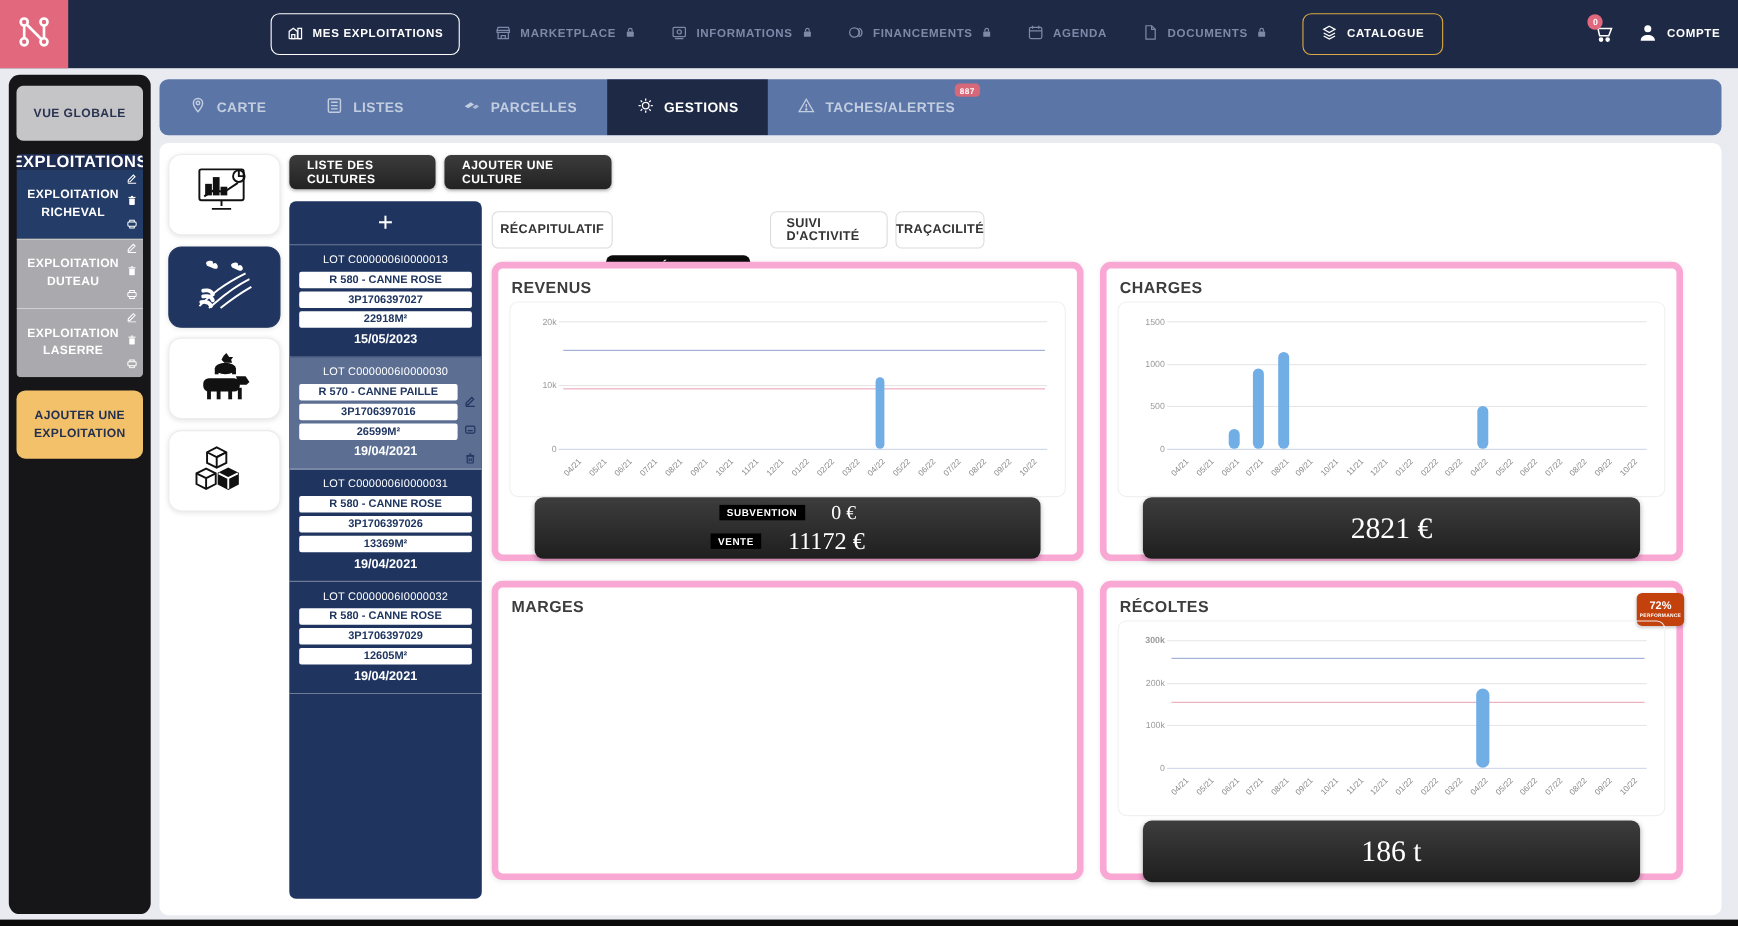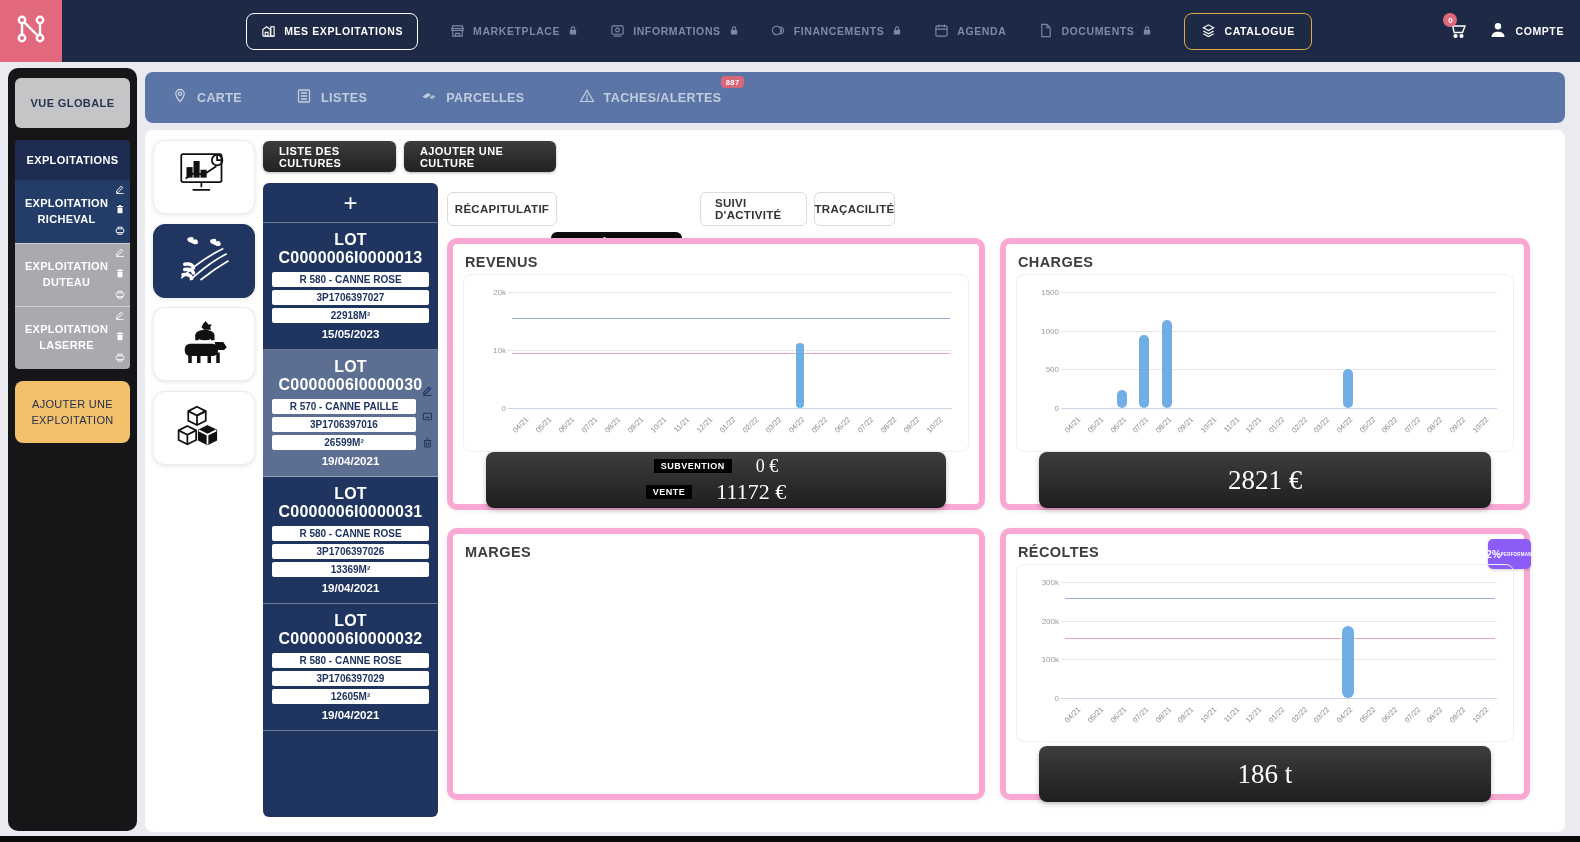--- a/index.html
+++ b/index.html
@@ -20,27 +20,27 @@
   .cart-wrap { position:relative; width:22px; height:22px; }
   .cart-wrap svg { width:20px; height:20px; }
   .cart-badge { position:absolute; top:-7px; left:-4px; min-width:14px; height:14px; border-radius:7px; background:#e2697d; color:#fff; font-size:8px; font-weight:bold; display:flex; align-items:center; justify-content:center; padding:0 3px; }
   .account { display:flex; align-items:center; gap:8px; color:#fff; font-size:10.5px; font-weight:bold; letter-spacing:.6px; cursor:pointer; }
   .account svg { width:18px; height:18px; }
 
   
   .sidebar { position:absolute; left:8px; top:68px; width:129px; height:763px; background:#161618; border-radius:10px; padding:10px 7px; }
   .btn-vue { height:50px; background:#c5c5c8; border-radius:6px; color:#2a3350; font-size:11px; font-weight:bold; letter-spacing:.4px; display:flex; align-items:center; justify-content:center; cursor:pointer; }
   .expl-group { margin-top:12px; border-radius:4px; overflow:hidden; }
-  .expl-header { height:40px; background:#1e2c52; color:#fff; font-size:11px; font-weight:bold; letter-spacing:.4px; display:flex; align-items:center; justify-content:center; }
+  .expl-header { height:14px; background:#1e2c52; color:#fff; font-size:15px; font-weight:bold; letter-spacing:.4px; display:flex; align-items:center; justify-content:center; }
   .expl-item { position:relative; height:63px; display:flex; align-items:center; justify-content:center; text-align:center; font-size:11px; font-weight:bold; letter-spacing:.3px; padding:0 20px 0 8px; line-height:1.45; cursor:pointer; }
   .expl-item.active { background:#243c68; color:#fff; }
   .expl-item.idle { background:#a9a9ae; color:#fff; border-top:1px solid rgba(255,255,255,.45); }
   .row-actions { position:absolute; right:5px; top:50%; transform:translateY(-50%); display:flex; flex-direction:column; gap:5px; align-items:center; }
   .row-actions svg { width:10px; height:10px; }
-  .btn-add-expl { margin-top:12px; height:62px; background:#f2c169; border-radius:8px; color:#243050; font-size:11px; font-weight:normal; letter-spacing:.3px; display:flex; align-items:center; justify-content:center; text-align:center; line-height:1.5; padding:0 8px; cursor:pointer; }
+  .btn-add-expl { margin-top:12px; height:62px; background:#f2c169; border-radius:8px; color:#243050; font-size:11px; font-weight:bold; letter-spacing:.3px; display:flex; align-items:center; justify-content:center; text-align:center; line-height:1.5; padding:0 8px; cursor:pointer; }
 
   
   .subnav { position:absolute; left:145px; top:72px; width:1420px; height:51px; background:#5b76a6; border-radius:8px; display:flex; align-items:stretch; overflow:hidden; }
   .subtab { position:relative; display:flex; align-items:center; gap:9px; padding:0 27px; color:#c3cde0; font-size:12.5px; font-weight:bold; letter-spacing:.4px; cursor:pointer; }
   .subtab svg { width:16px; height:16px; }
   .subtab.active { background:#1e2946; color:#fff; }
   .subtab .badge { position:absolute; top:4px; right:4px; background:#d6687a; color:#fff; font-size:7.5px; font-weight:bold; border-radius:4px; padding:1.5px 5px; }
 
   
   .main-panel { position:absolute; left:145px; top:130px; width:1420px; height:702px; background:#ffffff; border-radius:8px; }
@@ -51,21 +51,21 @@
   .module-card.active { background:#20355f; border-color:#20355f; }
 
   
   .dark-btn { position:absolute; height:31px; background:linear-gradient(#3c3c3c,#222); border-radius:6px; color:#fff; font-size:11px; font-weight:bold; letter-spacing:.4px; display:flex; align-items:center; justify-content:center; padding:0 16px; cursor:pointer; box-shadow:0 1px 3px rgba(0,0,0,.3); }
 
   
   .lot-panel { position:absolute; left:118px; top:53px; width:175px; height:634px; background:#1f3560; border-radius:6px; overflow:hidden; }
   .lot-add { height:40px; display:flex; align-items:center; justify-content:center; color:#fff; font-size:24px; font-weight:300; cursor:pointer; border-bottom:1px solid rgba(255,255,255,.35); }
   .lot { position:relative; padding:8px 0 9px 0; border-bottom:1px solid rgba(255,255,255,.35); cursor:pointer; }
   .lot.selected { background:#5c6f93; }
-  .lot-title { color:#fff; font-size:16px; font-weight:bold; text-align:center; letter-spacing:.2px; margin-bottom:5px; }
+  .lot-title { color:#fff; font-size:10px; font-weight:normal; text-align:center; letter-spacing:.2px; margin-bottom:5px; }
   .lot-row { background:#fff; border-radius:2px; margin:3px 9px; height:15px; color:#1f3560; font-size:10px; font-weight:bold; display:flex; align-items:center; justify-content:center; }
   .lot.selected .lot-row { margin-right:22px; }
   .lot-date { color:#fff; font-size:11.5px; font-weight:bold; text-align:center; margin-top:5px; }
   .lot-actions { position:absolute; right:5px; top:32px; display:flex; flex-direction:column; gap:8px; }
   .lot-actions svg { width:11px; height:11px; }
 
   
   .dtab { position:absolute; top:62px; height:34px; border-radius:6px; font-size:11.5px; font-weight:bold; letter-spacing:.3px; display:flex; align-items:center; justify-content:center; padding:0 14px; cursor:pointer; }
   .dtab.plain { background:#fff; border:1px solid #dcdcdc; color:#333; }
   .dtab.active { background:#0c0c0c; color:#fff; }
@@ -92,21 +92,21 @@
 
   
   .marges-body { position:absolute; inset:30px 0 0 0; display:flex; flex-direction:column; align-items:center; }
   .marges-value { font-family:"Liberation Serif", serif; font-size:52px; color:#3a3a3a; margin-top:18px; }
   .marges-note { font-size:10px; color:#555; margin-top:10px; }
   .marges-divider { width:132px; height:1px; background:#4a4a4a; margin-top:38px; }
   .marges-dashes { font-size:17px; font-weight:bold; color:#2e2e2e; letter-spacing:1px; margin-top:26px; }
   .marges-note2 { font-size:10px; color:#555; margin-top:26px; }
 
   
-  .perf-badge { position:absolute; right:-7px; top:5px; width:43px; height:30px; background:#8b5cf6; border-radius:5px; color:#fff; display:flex; flex-direction:row; align-items:center; justify-content:center; box-shadow:0 1px 3px rgba(0,0,0,.2); }
+  .perf-badge { position:absolute; right:-7px; top:5px; width:43px; height:30px; background:#c2410c; border-radius:5px; color:#fff; display:flex; flex-direction:column; align-items:center; justify-content:center; box-shadow:0 1px 3px rgba(0,0,0,.2); }
   .perf-badge .pv { font-size:10px; font-weight:bold; }
   .perf-badge .pl { font-size:4.5px; font-weight:bold; letter-spacing:.2px; }
 
   .bottom-strip { position:absolute; left:0; bottom:0; width:1580px; height:6px; background:#0b0b0b; }
 </style>
 </head>
 <body>
 
 <div id="app">
 
@@ -301,20 +301,27 @@
             <path d="M5 5h6M5 8h6M5 11h6"></path>
           </svg></span>
       <span>LISTES</span>
     </div>
     <div class="subtab">
       <span><svg viewBox="0 0 16 16" fill="currentColor">
             <path d="M1.5 8.5L7 5l3 2-5.5 3.5z"></path>
             <path d="M8.5 9.5L12 7l2.5 1.8L11 11.2z" opacity=".8"></path>
           </svg></span>
       <span>PARCELLES</span>
+    </div>
+    <div class="subtab active">
+      <span><svg viewBox="0 0 16 16" fill="none" stroke="currentColor" stroke-width="1.2">
+            <circle cx="8" cy="8" r="3"></circle>
+            <path d="M8 1.5v2M8 12.5v2M1.5 8h2M12.5 8h2M3.4 3.4l1.4 1.4M11.2 11.2l1.4 1.4M12.6 3.4l-1.4 1.4M4.8 11.2l-1.4 1.4"></path>
+          </svg></span>
+      <span>GESTIONS</span>
     </div>
     <div class="subtab">
       <span><svg viewBox="0 0 16 16" fill="none" stroke="currentColor" stroke-width="1.2">
             <path d="M8 2.2L14.5 13.5h-13z"></path>
             <path d="M8 6.5v3.2"></path>
             <circle cx="8" cy="11.6" r="0.5" fill="currentColor"></circle>
           </svg></span>
       <span>TACHES/ALERTES</span>
       <span class="badge">887</span>
     </div>
@@ -540,21 +547,21 @@
       </div>
       <div class="chart-box">
         <div class="chart-plot">
             <div class="gridline zero" style="bottom: 0%;"></div>
             <div class="y-lab" style="bottom: 0%;">0</div>
             <div class="gridline" style="bottom: 33.3333%;"></div>
             <div class="y-lab" style="bottom: 33.3333%;">100k</div>
             <div class="gridline" style="bottom: 66.6667%;"></div>
             <div class="y-lab" style="bottom: 66.6667%;">200k</div>
             <div class="gridline" style="bottom: 100%;"></div>
-            <div class="y-lab" style="bottom: 100%;">300k</div>
+            <div class="y-lab" style="bottom: 100%; font-weight: bold;">300k</div>
             <div class="refline" style="bottom: 86%; background: rgb(155, 172, 210);"></div>
             <div class="refline" style="bottom: 51.6667%; background: rgb(236, 169, 186);"></div>
             <div class="cbar" style="left: 65.7895%; width: 12px; margin-left: -6px; height: 62%; background: rgb(114, 174, 230); border-radius: 6px;"></div>
           </div>
         <div class="chart-xaxis">
             <div class="x-lab" style="left: 2.63158%;">04/21</div>
             <div class="x-lab" style="left: 7.89474%;">05/21</div>
             <div class="x-lab" style="left: 13.1579%;">06/21</div>
             <div class="x-lab" style="left: 18.4211%;">07/21</div>
             <div class="x-lab" style="left: 23.6842%;">08/21</div>

